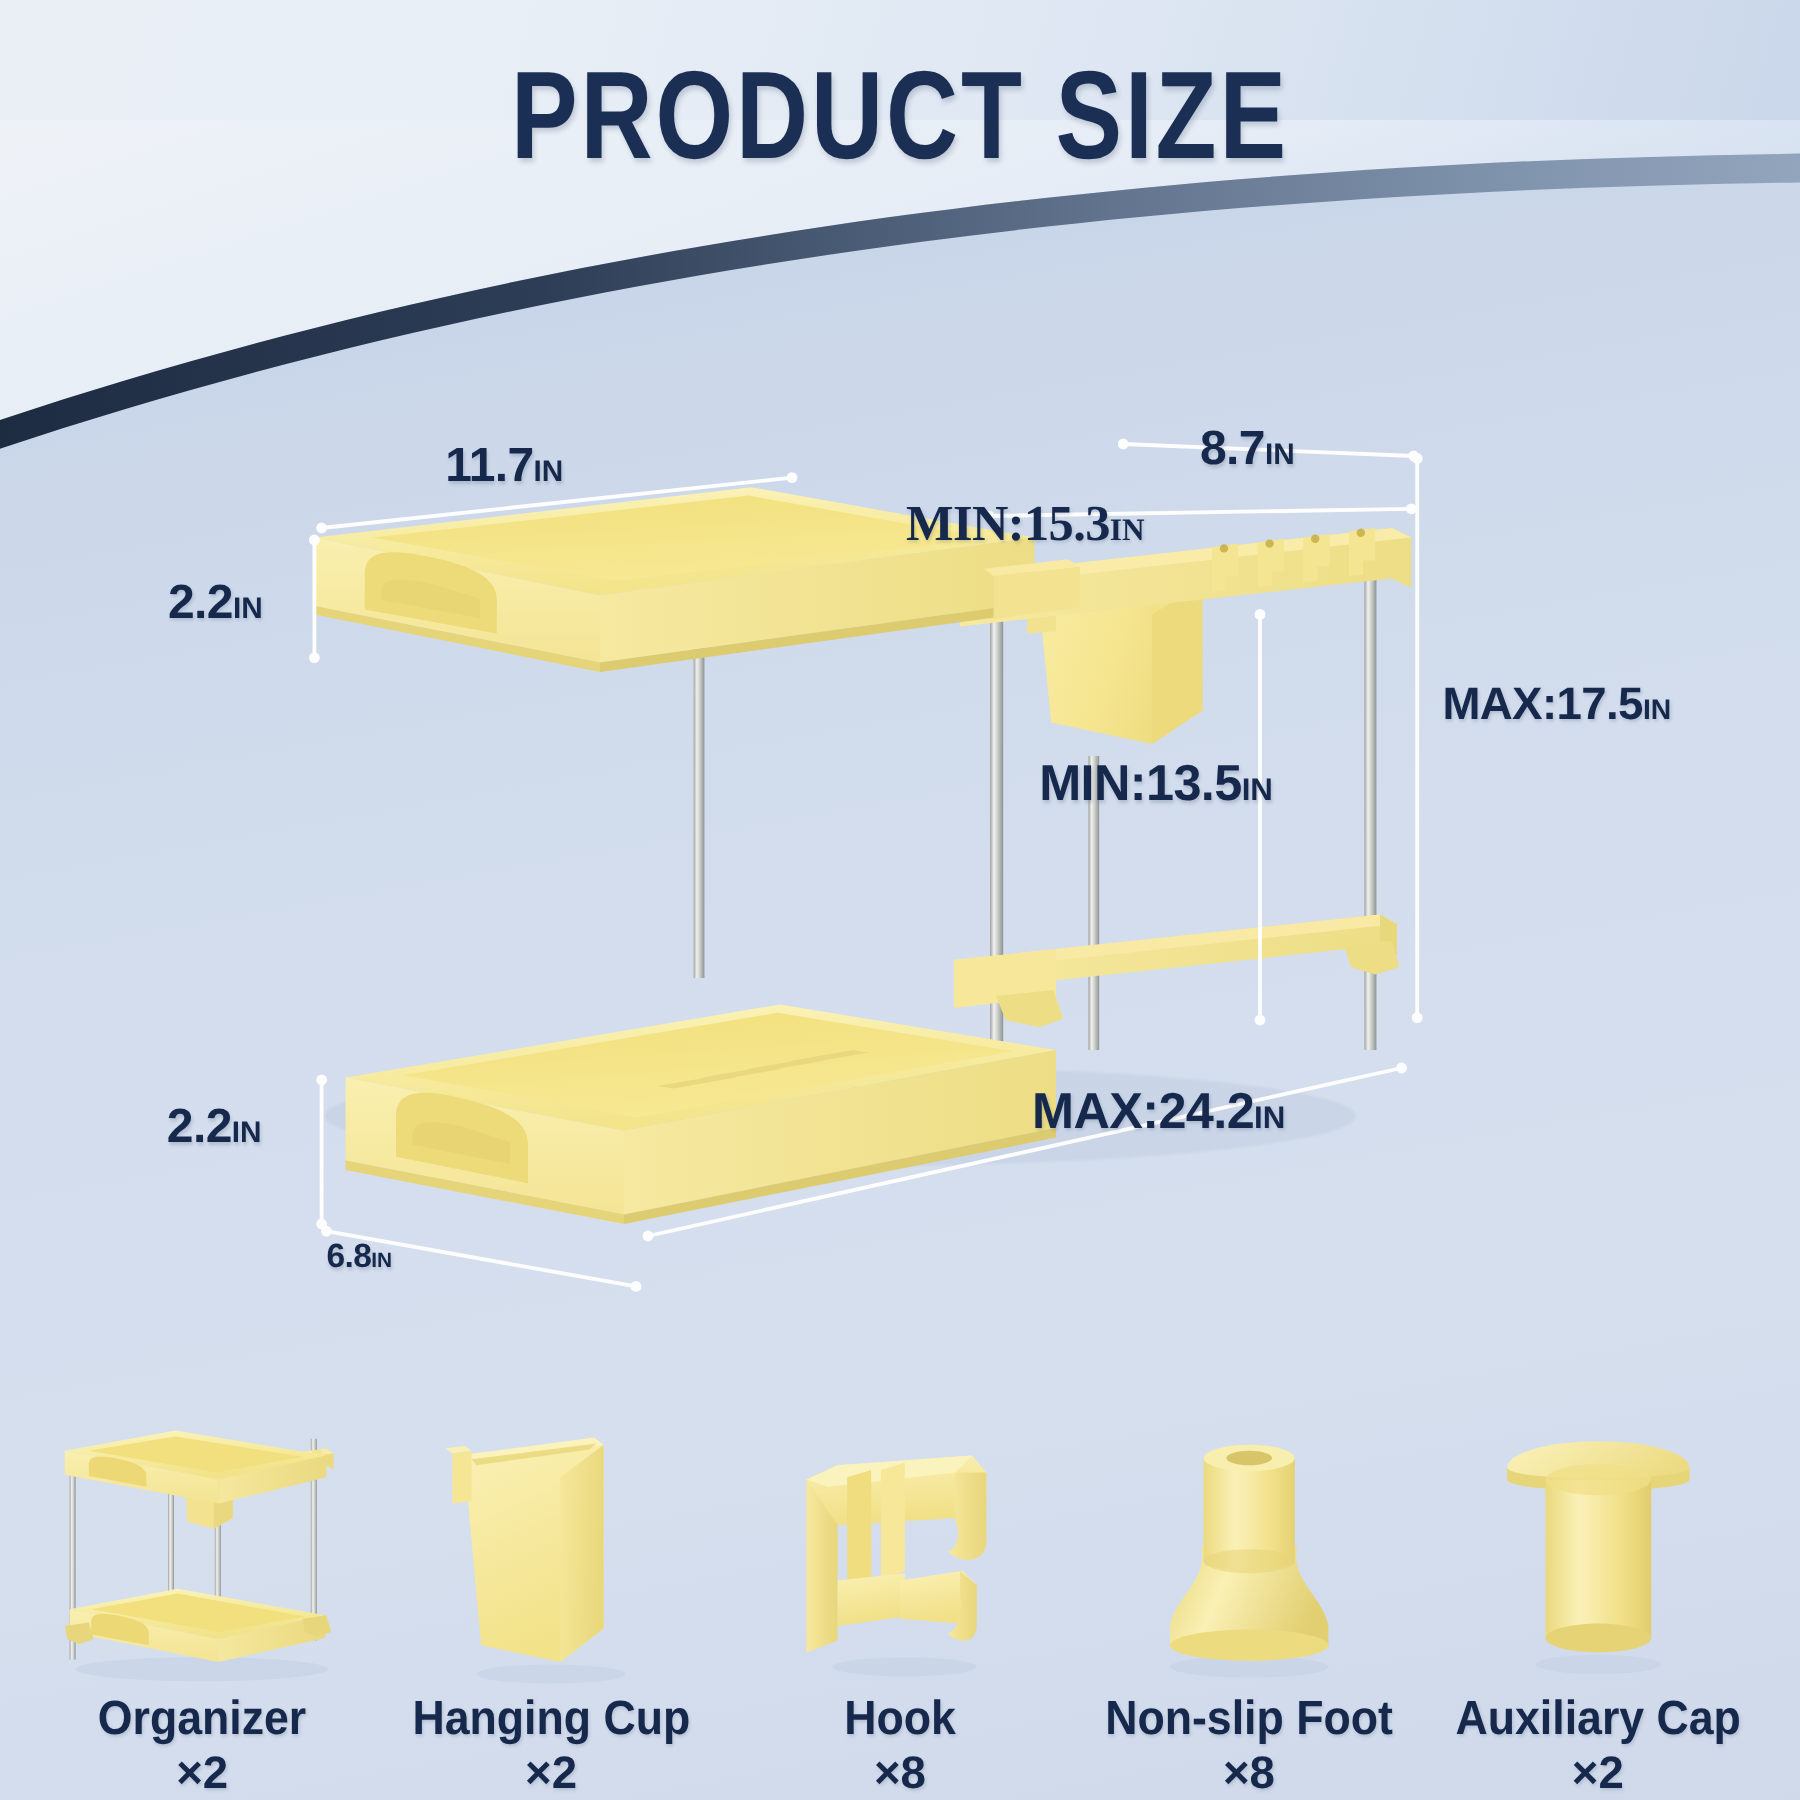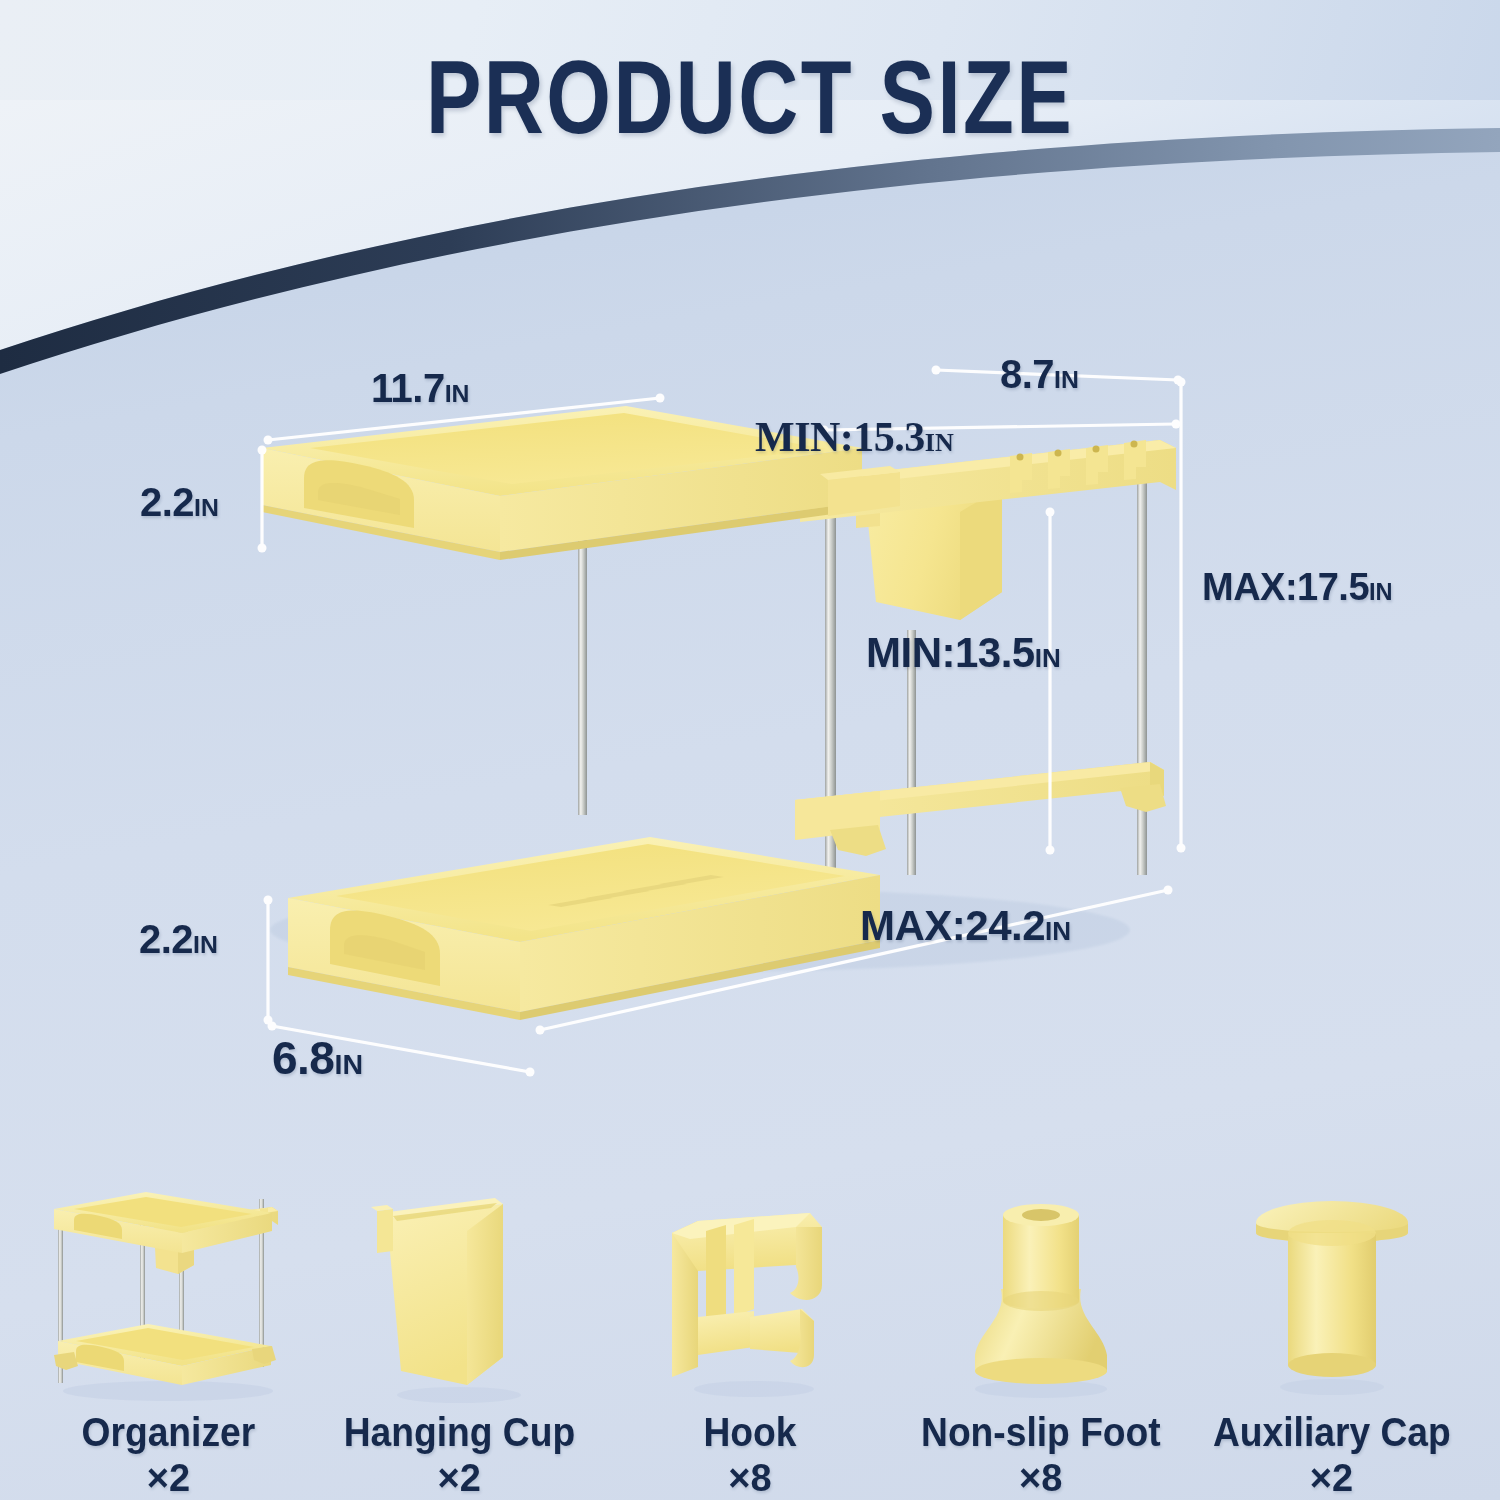--- a/index.html
+++ b/index.html
@@ -53,21 +53,21 @@
   .dim .u { font-size:0.62em; letter-spacing:0px; }
 
   #dim-146 { left:371px;  top:366px; font-size:40px; }
   #dim-22a { left:140px;  top:480px; font-size:40px; }
   #dim-87  { left:1000px; top:340px; font-size:40px;margin-top:12px; }
   #dim-min153 { left:755px; top:413px; font-size:42px;font-family:Liberation Serif, serif; }
   #dim-max175 { left:1202px; top:566px; font-size:38px; }
   #dim-min135 { left:866px; top:629px; font-size:42px; }
   #dim-max242 { left:828px; top:902px; font-size:42px;margin-left:32px; }
   #dim-22b { left:139px;  top:917px; font-size:40px; }
-  #dim-68  { left:272px;  top:1031px; font-size:46px; }
+  #dim-68  { left:272px;  top:1031px; font-size:28px; }
 
   
   #parts {
     position:absolute; left:0; top:1120px; width:1500px; height:380px;
     display:flex; align-items:flex-end; justify-content:space-between;
     padding:0 26px;
   }
   .part { width:285px; display:flex; flex-direction:column; align-items:center; }
   .part-art { height:235px; display:flex; align-items:flex-end; justify-content:center; }
   .part-label {

